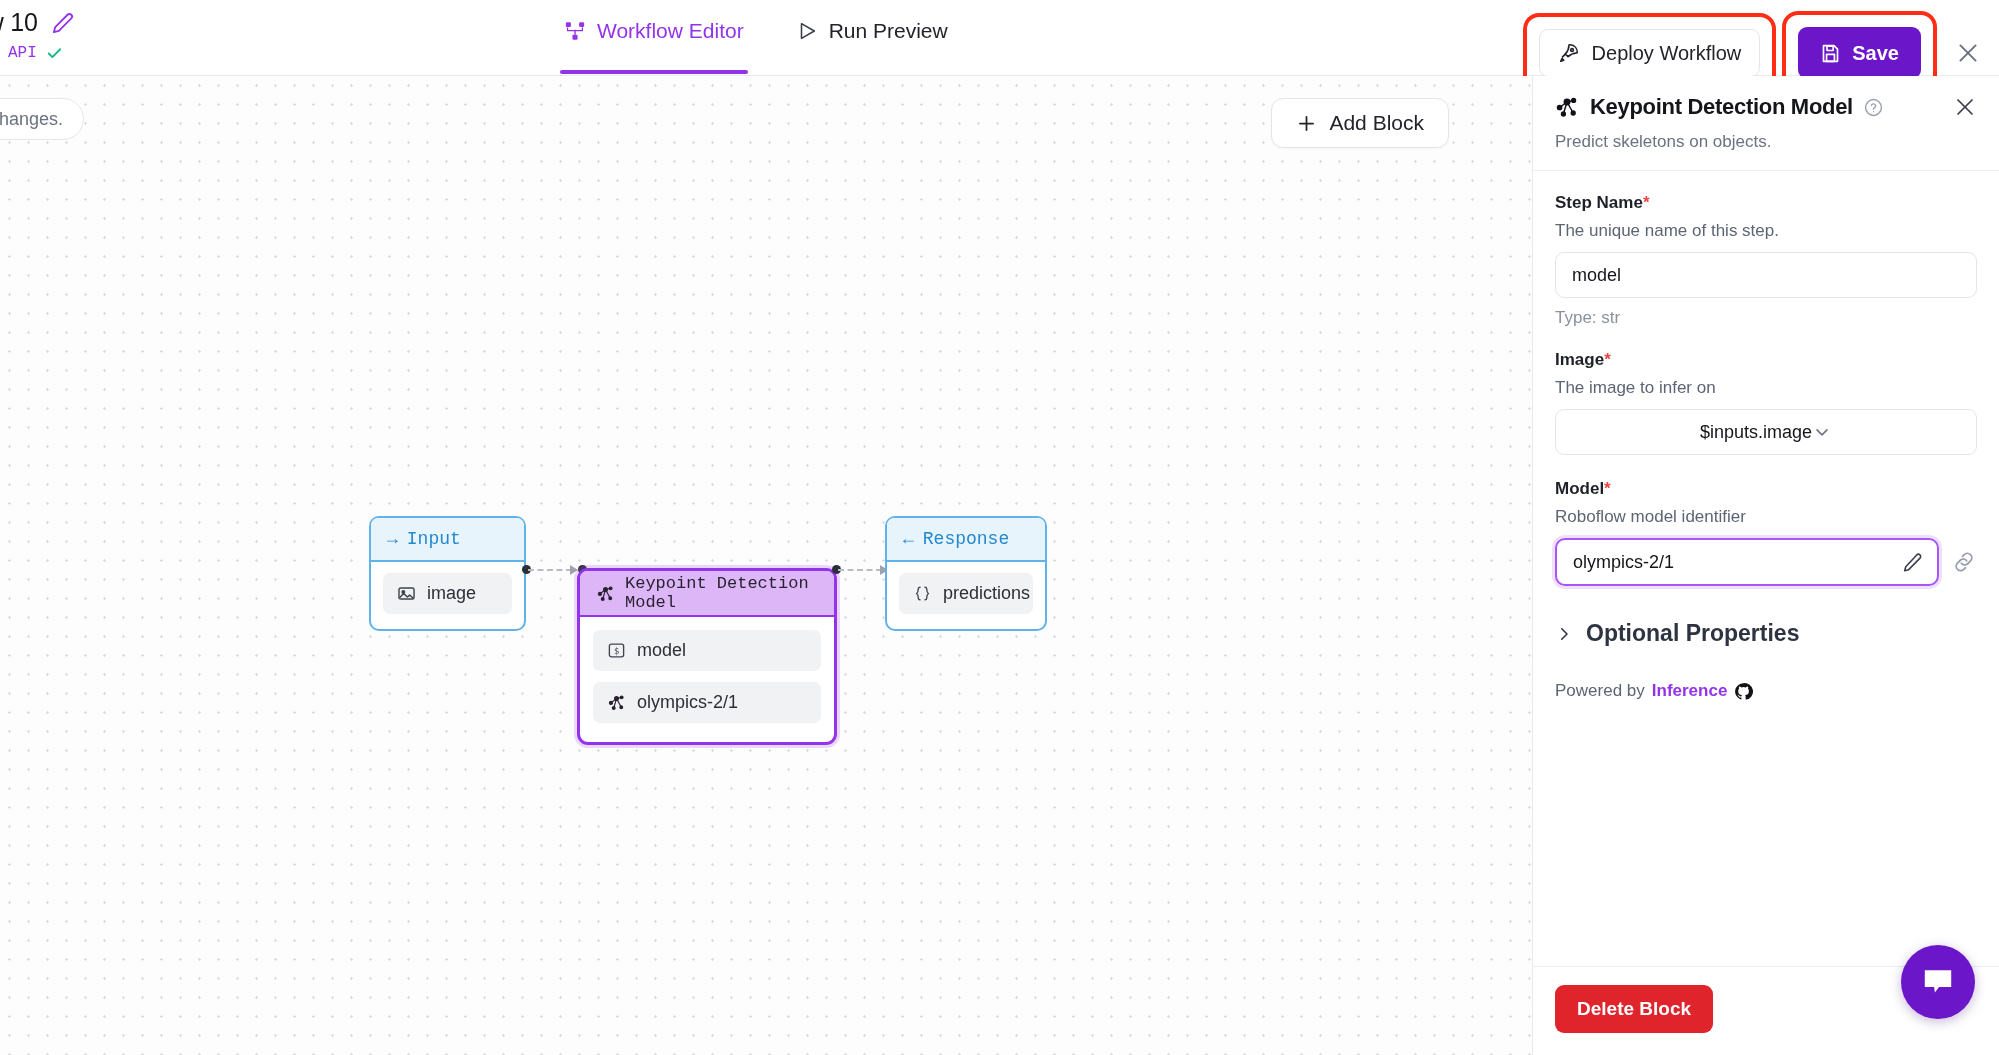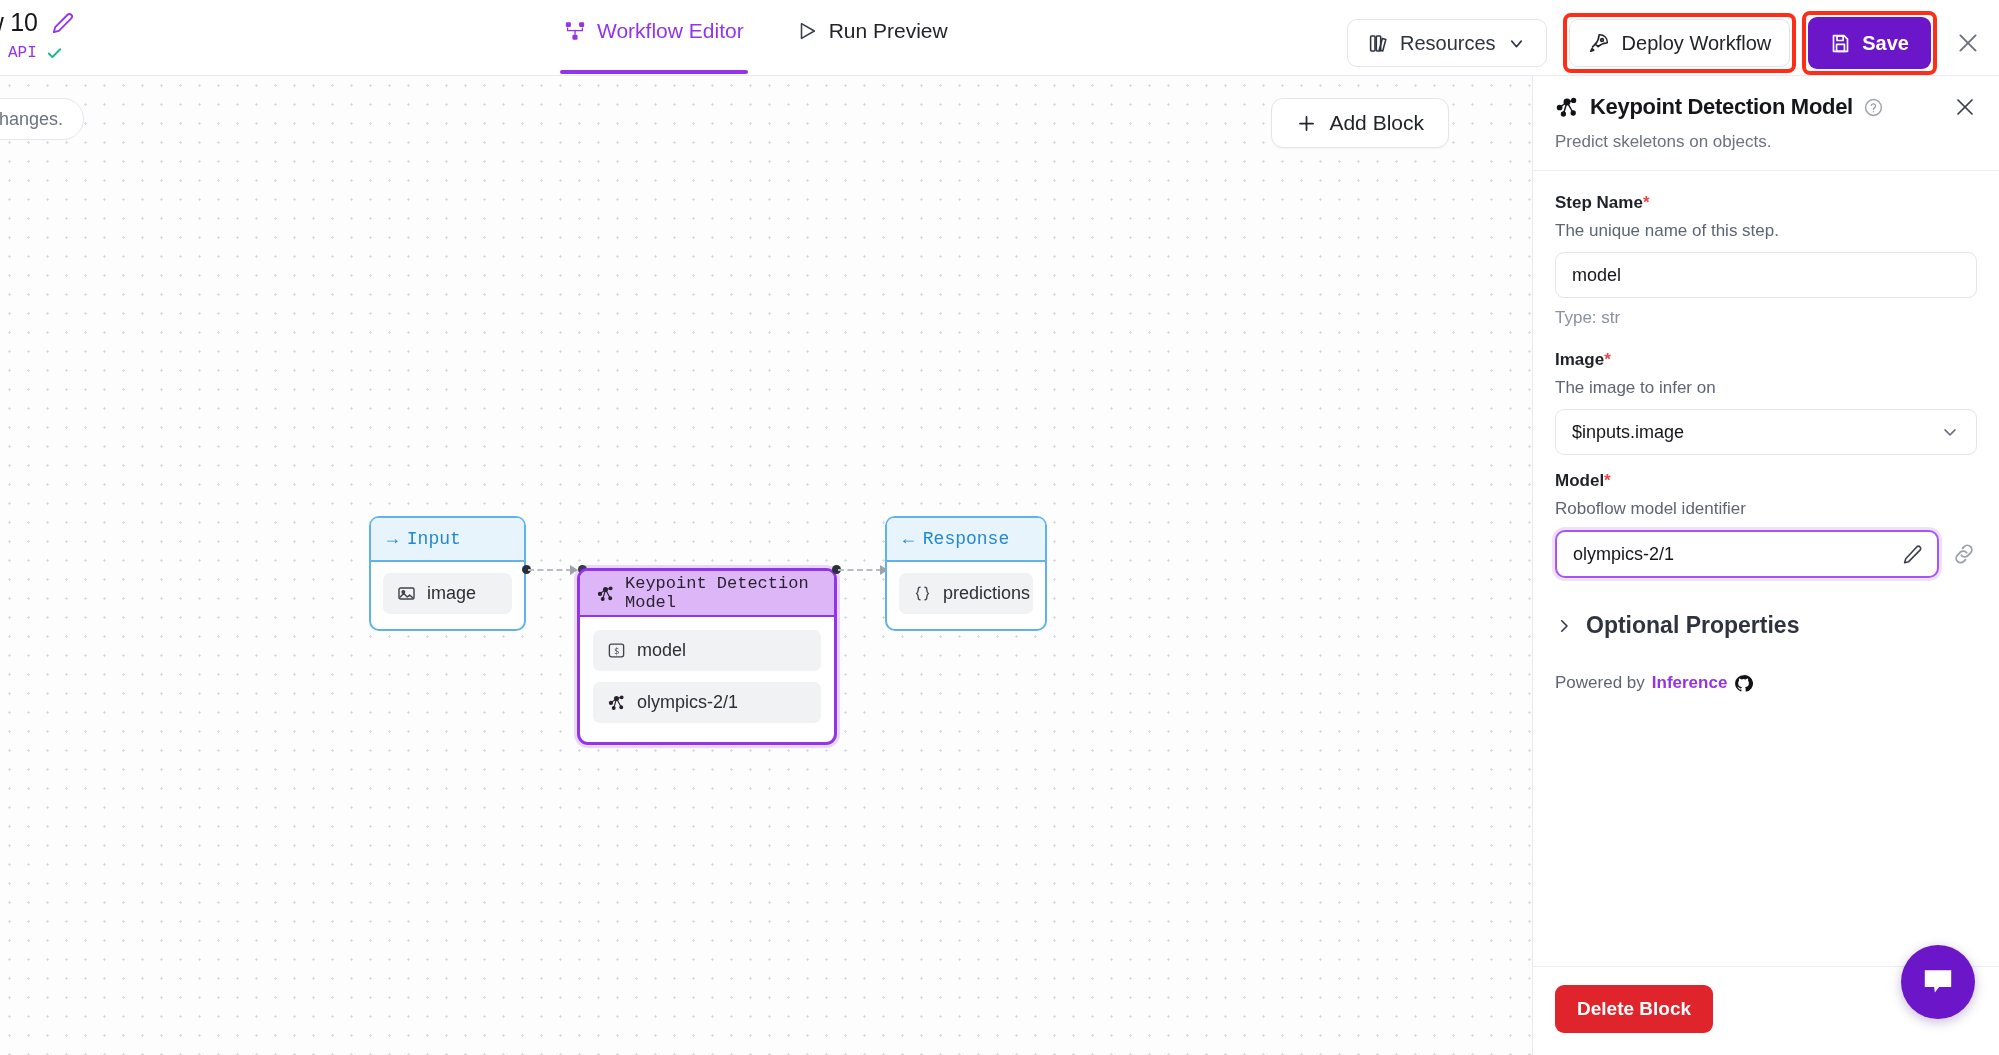--- a/index.html
+++ b/index.html
@@ -41,21 +41,21 @@
   }
   .tab-ic { width: 22px; height: 22px; display: block; }
 
   .topbar-right { position: absolute; right: 14px; top: 11px; display: flex; align-items: center; gap: 0; }
   .btn-resources {
     display: flex; align-items: center; gap: 11px;
     height: 48px; padding: 0 20px; border: 1px solid #e2e5ea; border-radius: 10px;
     background: #fff; color: #2d3340; font-size: 20px; font-weight: 500; cursor: pointer;
     white-space: nowrap;
   }
-  .hl-box { border: 4px solid #ff2d16; border-radius: 8px; padding: 2px; margin-left: 16px; display: inline-flex; }
+  .hl-box { border: 4px solid #ff2d16; border-radius: 16px; padding: 12px; margin-left: 16px; display: inline-flex; }
   .btn-deploy {
     display: flex; align-items: center; gap: 12px;
     height: 48px; padding: 0 18px; border: 1px solid #e2e5ea; border-radius: 9px;
     background: #fff; color: #22242a; font-size: 20px; font-weight: 500; cursor: pointer;
     white-space: nowrap;
   }
   .btn-save {
     display: flex; align-items: center; gap: 11px;
     height: 52px; padding: 0 22px; border: none; border-radius: 9px;
     background: #6b17c9; color: #fff; font-size: 20px; font-weight: 600; cursor: pointer;
@@ -141,21 +141,21 @@
   .fld-input {
     margin-top: 11px; width: 100%; height: 46px;
     border: 1px solid #e2e5ea; border-radius: 9px;
     display: flex; align-items: center; padding: 0 16px;
     font-size: 18px; color: #15161a; background: #fff;
   }
   .fld-hint { margin-top: 10px; font-size: 17px; color: #8a919f; }
   .fld-select {
     margin-top: 11px; width: 100%; height: 46px;
     border: 1px solid #e2e5ea; border-radius: 9px;
-    display: flex; align-items: center; justify-content: space-between;
+    display: flex; align-items: center; justify-content: center;
     padding: 0 16px; font-size: 18px; color: #15161a; background: #fff; cursor: pointer;
   }
   .model-row { display: flex; align-items: center; gap: 12px; margin-top: 11px; }
   .fld-input-focus {
     flex: 1; height: 48px;
     border: 2px solid #a855f7; border-radius: 10px;
     box-shadow: 0 0 0 3px rgba(168,85,247,.18);
     display: flex; align-items: center; justify-content: space-between;
     padding: 0 14px 0 16px; font-size: 18px; color: #15161a; background: #fff;
   }
@@ -219,35 +219,20 @@
         <span style="display:flex;">
           <svg class="tab-ic" viewBox="0 0 24 24" fill="none" stroke="#3b3f4a" stroke-width="1.7" stroke-linejoin="round">
             <polygon points="6 4 20 12 6 20"></polygon>
           </svg>
         </span>
         <span class="lbl">Run Preview</span>
       </div>
     </div>
 
     <div class="topbar-right">
-      <button class="btn-resources">
-        <span style="display:flex;">
-          <svg width="21" height="21" viewBox="0 0 24 24" fill="none" stroke="#2d3340" stroke-width="1.8" stroke-linejoin="round">
-            <rect x="3" y="3.5" width="5" height="17" rx="1"></rect>
-            <rect x="9.5" y="3.5" width="5" height="17" rx="1"></rect>
-            <path d="M16.4 6.2l4 1.1-3.6 13.2-4-1.1z"></path>
-          </svg>
-        </span>
-        <span>Resources</span>
-        <span style="display:flex;">
-          <svg width="19" height="19" viewBox="0 0 24 24" fill="none" stroke="#2d3340" stroke-width="2" stroke-linecap="round" stroke-linejoin="round">
-            <polyline points="6 9 12 16 18 9"></polyline>
-          </svg>
-        </span>
-      </button>
 
       <span class="hl-box">
         <button class="btn-deploy">
           <span style="display:flex;">
             <svg width="22" height="22" viewBox="0 0 24 24" fill="none" stroke="#22242a" stroke-width="1.8" stroke-linecap="round" stroke-linejoin="round">
               <path d="M13.5 3C18 3.5 21 7 21 11.2c0 .4-.4.8-.8.8-3.6.2-6.6 1.4-9.2 4L8 13.2C10.5 10.5 11.8 7 12 3.8c0-.5.3-.9.8-.8z"></path>
               <circle cx="15.3" cy="8.8" r="1.5"></circle>
               <path d="M8 13.2L5 16.2M3 21l3.2-1.2L4.4 18 3 21z"></path>
             </svg>
           </span>
@@ -434,21 +419,21 @@
         <div class="fld-select">
           <span>$inputs.image</span>
           <span style="display:flex;">
             <svg width="20" height="20" viewBox="0 0 24 24" fill="none" stroke="#6b7280" stroke-width="1.9" stroke-linecap="round" stroke-linejoin="round">
               <polyline points="6 9.5 12 15.5 18 9.5"></polyline>
             </svg>
           </span>
         </div>
       </div>
 
-      <div class="fld" style="margin-top:16px;">
+      <div class="fld" style="margin-top:24px;">
         <div class="fld-label">
           <span>Model</span><span class="req">*</span>
         </div>
         <div class="fld-desc">Roboflow model identifier</div>
         <div class="model-row">
           <div class="fld-input-focus">
             <span>olympics-2/1</span>
             <span style="display:flex;">
               <svg width="21" height="21" viewBox="0 0 24 24" fill="none" stroke="#3b3f4a" stroke-width="1.8" stroke-linecap="round" stroke-linejoin="round">
                 <path d="M16.8 3.4a2.6 2.6 0 1 1 3.8 3.6L7.6 20.2 3 21.5l1.3-4.6L16.8 3.4z"></path>

